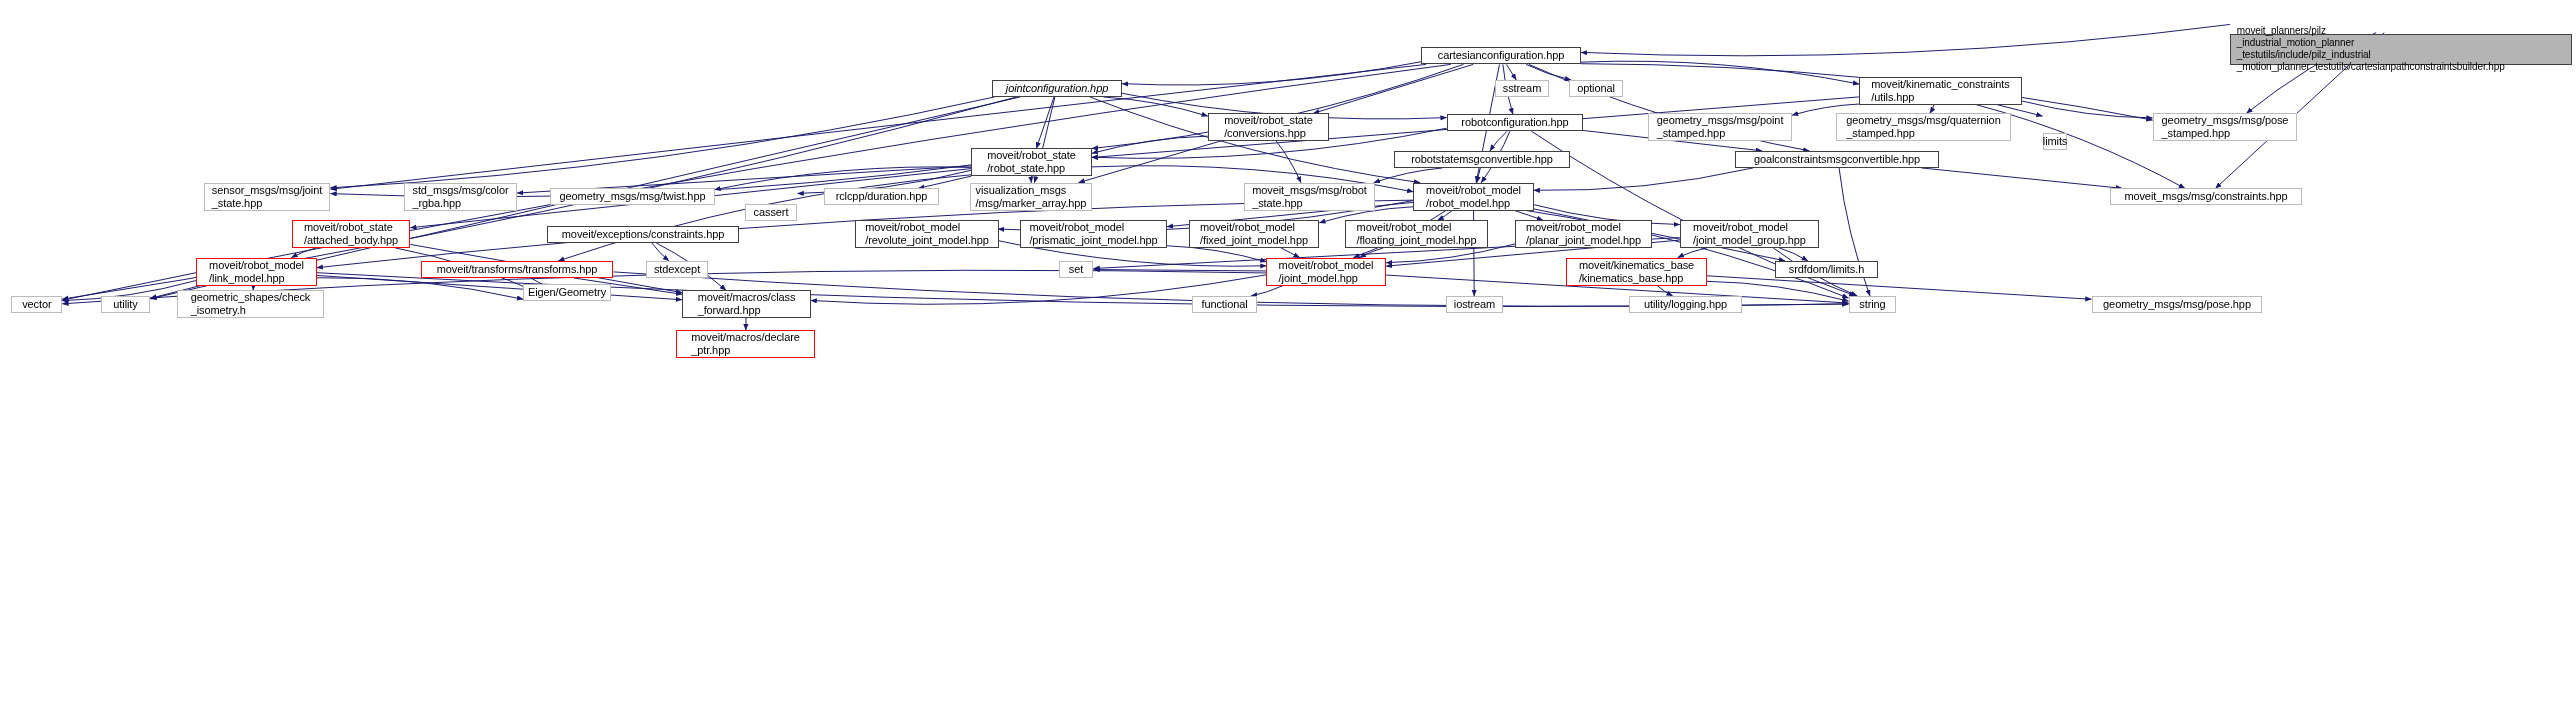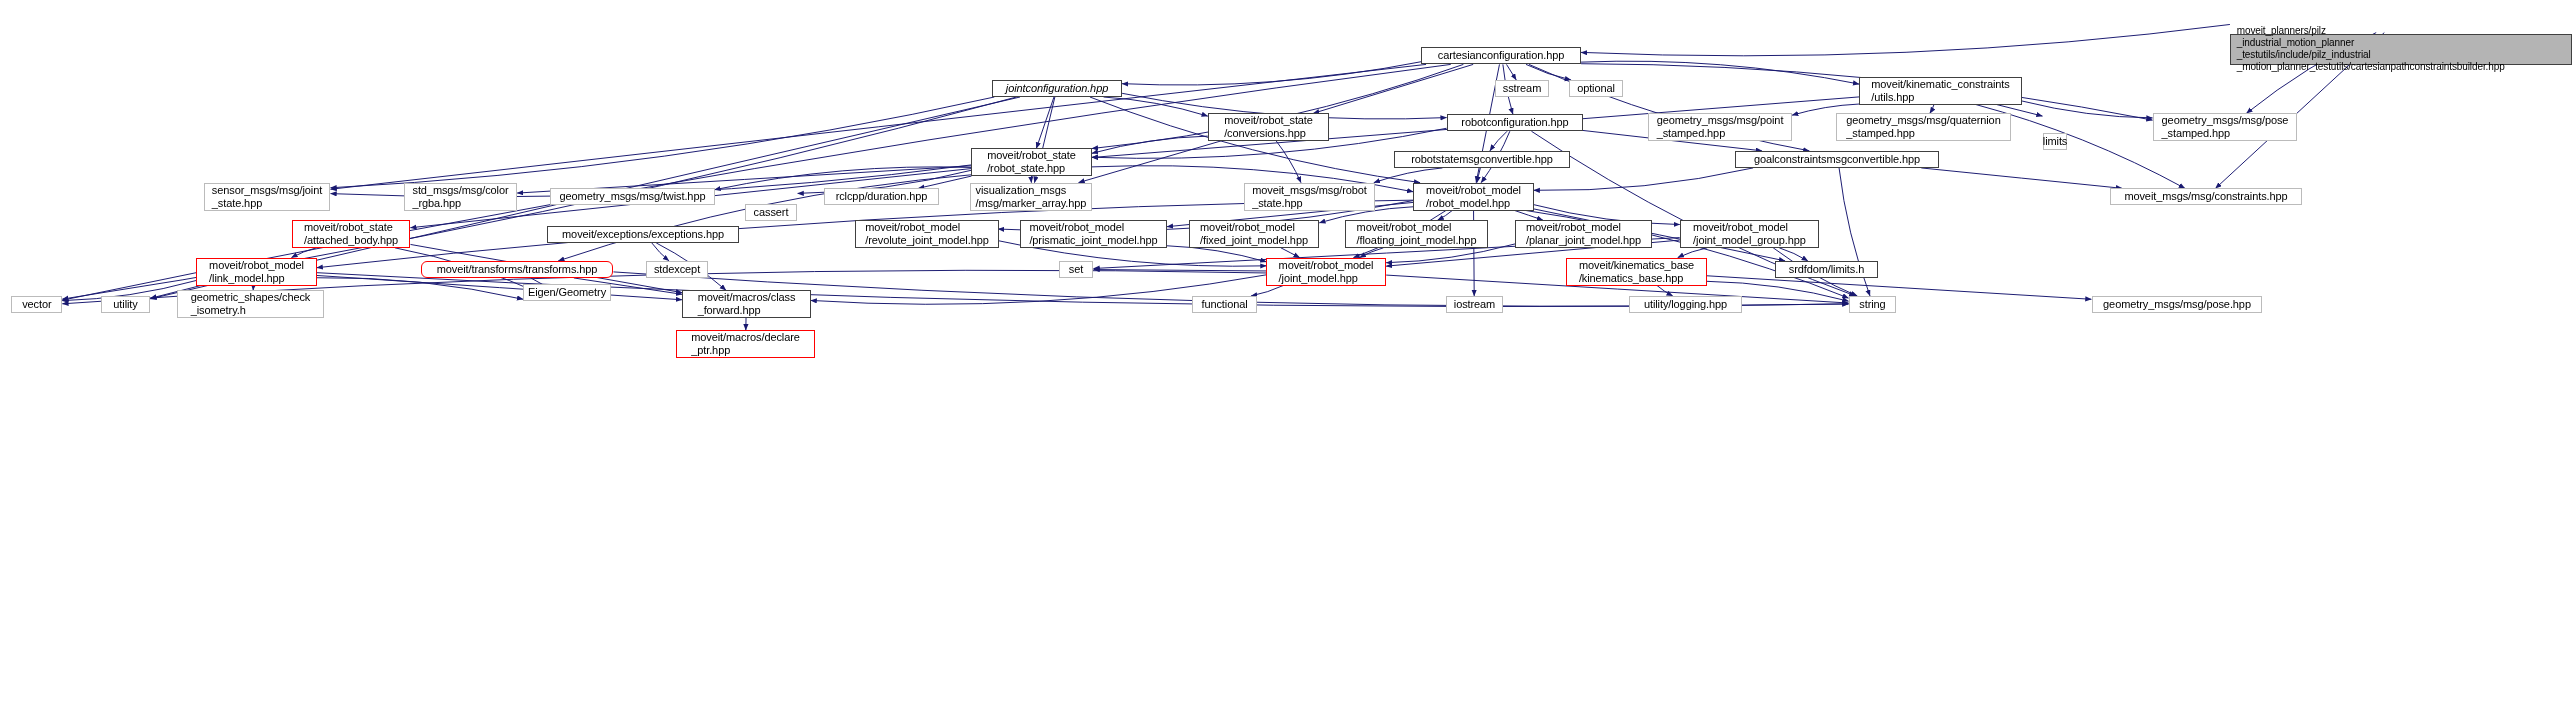--- a/index.html
+++ b/index.html
@@ -184,36 +184,36 @@
     <div class="node " style="left: 745px; top: 188px; width: 52px; height: 17px; margin-top: 16px;">cassert</div>
     <div class="node " style="left: 824px; top: 188px; width: 115px; height: 17px;">rclcpp/duration.hpp</div>
     <div class="node " style="left: 970px; top: 183px; width: 122px; height: 28px;">visualization_msgs
 /msg/marker_array.hpp</div>
     <div class="node " style="left: 1244px; top: 183px; width: 131px; height: 28px;">moveit_msgs/msg/robot
 _state.hpp</div>
     <div class="node dark" style="left: 1413px; top: 183px; width: 121px; height: 28px;">moveit/robot_model
 /robot_model.hpp</div>
     <div class="node red" style="left: 292px; top: 220px; width: 118px; height: 28px;">moveit/robot_state
 /attached_body.hpp</div>
-    <div class="node dark" style="left: 547px; top: 226px; width: 192px; height: 17px;">moveit/exceptions/exceptions.hpp</div>
+    <div class="node dark" style="left: 547px; top: 226px; width: 192px; height: 17px;">moveit/exceptions/constraints.hpp</div>
     <div class="node dark" style="left: 855px; top: 220px; width: 144px; height: 28px;">moveit/robot_model
 /revolute_joint_model.hpp</div>
     <div class="node dark" style="left: 1020px; top: 220px; width: 147px; height: 28px;">moveit/robot_model
 /prismatic_joint_model.hpp</div>
     <div class="node dark" style="left: 1189px; top: 220px; width: 130px; height: 28px;">moveit/robot_model
 /fixed_joint_model.hpp</div>
     <div class="node dark" style="left: 1345px; top: 220px; width: 143px; height: 28px;">moveit/robot_model
 /floating_joint_model.hpp</div>
     <div class="node dark" style="left: 1515px; top: 220px; width: 137px; height: 28px;">moveit/robot_model
 /planar_joint_model.hpp</div>
     <div class="node dark" style="left: 1680px; top: 220px; width: 139px; height: 28px;">moveit/robot_model
 /joint_model_group.hpp</div>
     <div class="node red" style="left: 196px; top: 258px; width: 121px; height: 28px;">moveit/robot_model
 /link_model.hpp</div>
-    <div class="node red" style="left: 421px; top: 261px; width: 192px; height: 17px; border-radius: 6px;">moveit/transforms/transforms.hpp</div>
+    <div class="node red" style="left: 421px; top: 261px; width: 192px; height: 17px;">moveit/transforms/transforms.hpp</div>
     <div class="node " style="left: 646px; top: 261px; width: 62px; height: 17px;">stdexcept</div>
     <div class="node " style="left: 1059px; top: 261px; width: 34px; height: 17px;">set</div>
     <div class="node red" style="left: 1266px; top: 258px; width: 120px; height: 28px;">moveit/robot_model
 /joint_model.hpp</div>
     <div class="node red" style="left: 1566px; top: 258px; width: 141px; height: 28px;">moveit/kinematics_base
 /kinematics_base.hpp</div>
     <div class="node dark" style="left: 1775px; top: 261px; width: 103px; height: 17px;">srdfdom/limits.h</div>
     <div class="node " style="left: 11.4px; top: 296px; width: 51px; height: 17px;">vector</div>
     <div class="node " style="left: 101px; top: 296px; width: 49px; height: 17px;">utility</div>
     <div class="node " style="left: 177px; top: 290px; width: 147px; height: 28px;">geometric_shapes/check

